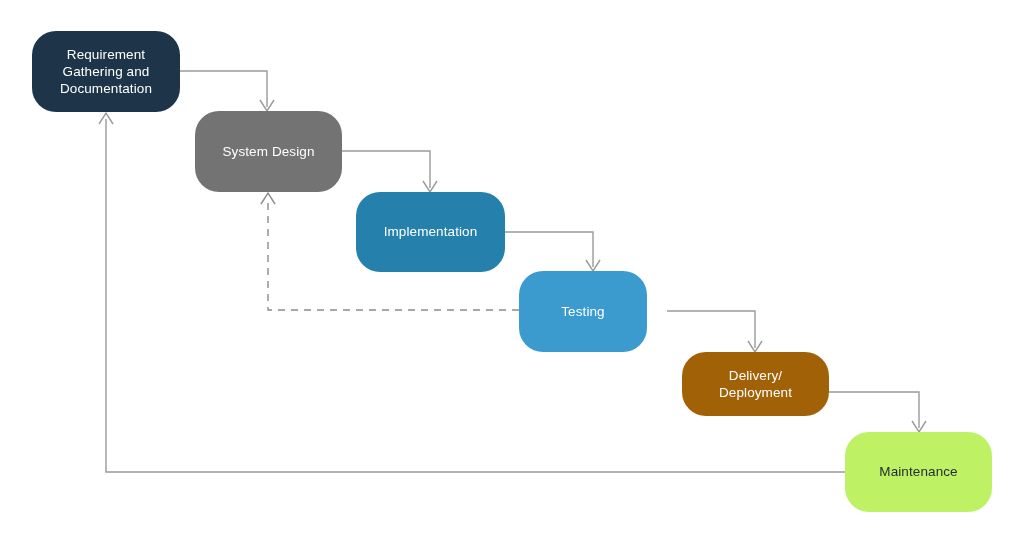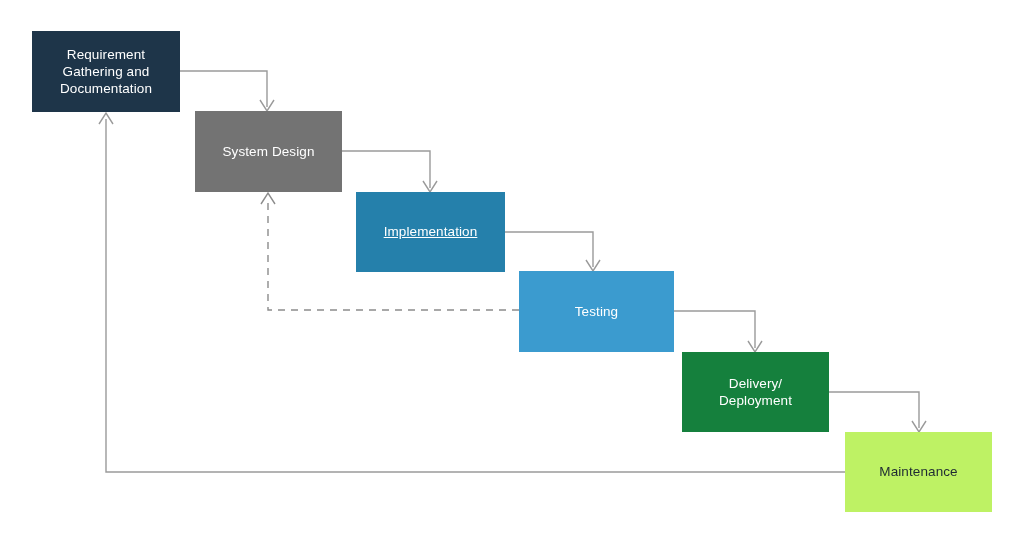--- a/index.html
+++ b/index.html
@@ -32,20 +32,21 @@
     justify-content: center;
     text-align: center;
     box-sizing: border-box;
     font-size: 13.5px;
     line-height: 1.28;
     font-weight: 400;
     letter-spacing: 0.1px;
     padding: 2px 6px;
     white-space: pre-line;
     z-index: 2;
+    border-radius: 24px;
   }
   .node-label {
     display: block;
     white-space: pre-line;
   }
 </style>
 </head>
 <body>
 
 <div id="canvas" style="width: 1024px; height: 544px; background: rgb(255, 255, 255);">
@@ -70,29 +71,29 @@
   <div class="node" style="left: 32px; top: 31px; width: 148px; height: 81px; background: rgb(30, 53, 73); color: rgb(255, 255, 255);">
     <span class="node-label">Requirement
 Gathering and
 Documentation</span>
   </div>
 
   <div class="node" style="left: 195px; top: 111px; width: 147px; height: 81px; background: #737373; color: rgb(255, 255, 255);">
     <span class="node-label">System Design</span>
   </div>
 
-  <div class="node" style="left: 356px; top: 192px; width: 149px; height: 80px; background: rgb(37, 128, 171); color: rgb(255, 255, 255); text-decoration: underline;">
+  <div class="node" style="left: 356px; top: 192px; width: 149px; height: 80px; background: rgb(37, 128, 171); color: rgb(255, 255, 255);">
     <span class="node-label">Implementation</span>
   </div>
 
-  <div class="node" style="left: 519px; top: 271px; width: 155px; height: 81px; background: rgb(59, 155, 207); color: rgb(255, 255, 255);">
+  <div class="node" style="left: 519px; top: 271px; width: 128px; height: 81px; background: rgb(59, 155, 207); color: rgb(255, 255, 255);">
     <span class="node-label">Testing</span>
   </div>
 
-  <div class="node" style="left: 682px; top: 352px; width: 147px; height: 80px; background: #15803d; color: rgb(255, 255, 255);">
+  <div class="node" style="left: 682px; top: 352px; width: 147px; height: 64px; background: #a16207; color: rgb(255, 255, 255);">
     <span class="node-label">Delivery/
 Deployment</span>
   </div>
 
   <div class="node" style="left: 845px; top: 432px; width: 147px; height: 80px; background: #bef264; color: rgb(31, 42, 51);">
     <span class="node-label">Maintenance</span>
   </div>
 
 </div>
 

